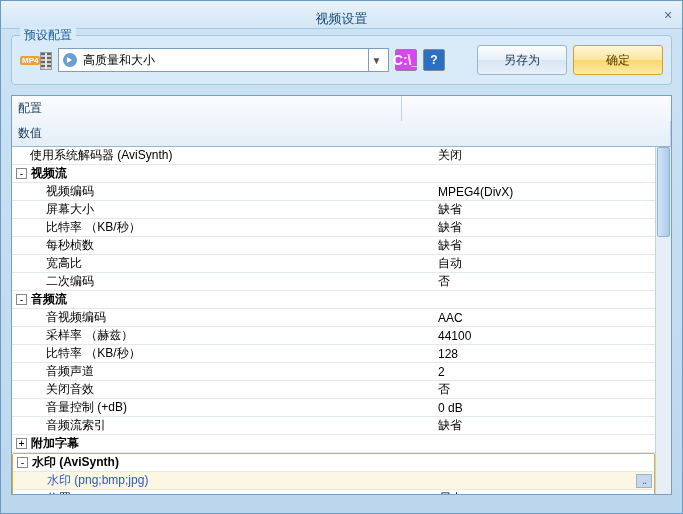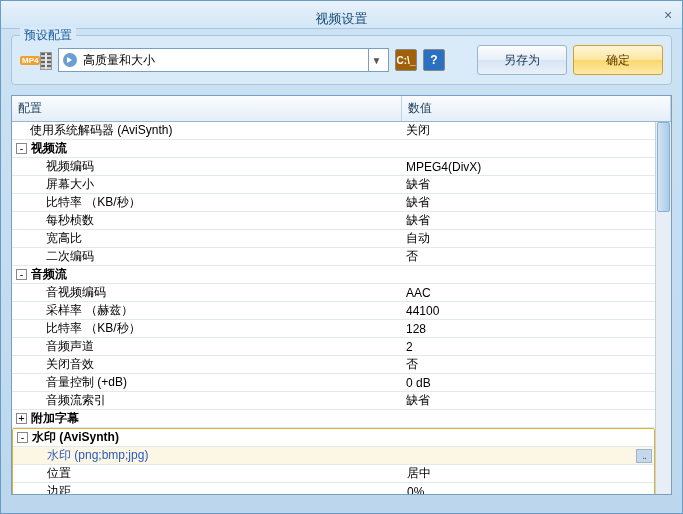--- a/index.html
+++ b/index.html
@@ -15,34 +15,34 @@
 .mp4-badge { background: #f0a030; color: #fff; font-size: 8px; padding: 0 2px; border-radius: 2px; font-weight: bold; }
 .mp4-film { width: 22px; height: 18px; background: #e8e8e8; border: 1px solid #999; margin-top: 1px; position: relative; }
 .mp4-film::before, .mp4-film::after { content: ""; position: absolute; top: 0; bottom: 0; width: 4px; background: repeating-linear-gradient(to bottom, #666 0 2px, #ccc 2px 4px); }
 .mp4-film::before { left: 0; } .mp4-film::after { right: 0; }
 .preset-select { flex: 1; height: 24px; border: 1px solid #7a9ebd; background: #fff; display: flex; align-items: center; padding: 0 4px; position: relative; font-family: Liberation Serif, serif; }
 .preset-select-icon { width: 14px; height: 14px; background: #6a9ed4; border-radius: 50%; margin-right: 6px; position: relative; }
 .preset-select-icon::after { content: ""; position: absolute; left: 4px; top: 4px; border-left: 5px solid #fff; border-top: 3px solid transparent; border-bottom: 3px solid transparent; }
 .preset-select-text { flex: 1; color: #000; }
 .preset-dd { width: 16px; height: 22px; border-left: 1px solid #7a9ebd; display: flex; align-items: center; justify-content: center; color: #555; font-size: 10px; }
 .mini-btn { width: 22px; height: 22px; display: flex; align-items: center; justify-content: center; border: 1px solid #888; border-radius: 2px; }
-.mini-dark { background: #a16207; color: #fff; font-size: 10px; font-weight: bold; }
+.mini-dark { background: #d946ef; color: #fff; font-size: 14px; font-weight: bold; }
 .mini-blue { background: #2a6fc0; color: #fff; font-weight: bold; font-size: 12px; }
 .btn { height: 30px; padding: 0 22px; border: 1px solid #9ab5d0; border-radius: 3px; background: linear-gradient(to bottom, #fdfefe, #e6eef7 50%, #d8e5f2 50%, #e8f0f9); color: #1a3a5a; cursor: pointer; font-size: 12px; min-width: 90px; }
 .btn-primary { background: linear-gradient(to bottom, #fff5d6, #fce7a0 50%, #f9d76a 50%, #fdeaa8); border-color: #d4a030; color: #5a3a00; }
 .content-panel { margin: 10px; height: 400px; border: 1px solid #7a9ebd; background: #fff; display: flex; flex-direction: column; }
-.tbl-header { display: flex; background: linear-gradient(to bottom, #fafcfe, #e4eef8); border-bottom: 1px solid #9ab5d0; }
+.tbl-header { display: flex; background: linear-gradient(to bottom, #fafcfe, #e4eef8); border-bottom: 1px solid #9ab5d0; flex-direction: column; }
 .th { padding: 4px 6px; border-right: 1px solid #c0d2e4; font-size: 12px; color: #1a3a5a; }
 .th-config { width: 390px; }
 .th-value { flex: 1; }
 .tbl-body { flex: 1; overflow: hidden; position: relative; }
 .scrollbar-track { position: absolute; right: 0; top: 0; bottom: 0; width: 16px; background: #e8eef6; border-left: 1px solid #c0d2e4; }
 .scrollbar-thumb { position: absolute; left: 1px; right: 1px; top: 0; height: 90px; background: linear-gradient(to right, #d4e4f4, #a8cae8); border: 1px solid #8ab0d4; border-radius: 2px; }
 .rows { position: absolute; left: 0; right: 16px; top: 0; }
-.row { display: flex; height: 18px; align-items: center; border-bottom: 1px solid #e0e8f0; }
+.row { display: flex; height: 18px; align-items: center; border-bottom: 1px solid #e0e8f0; gap: 32px; }
 .row-key { width: 390px; display: flex; align-items: center; padding-left: 4px; }
 .row-val { flex: 1; padding-left: 4px; color: #000; }
 .exp { width: 11px; height: 11px; border: 1px solid #888; background: #fff; color: #000; font-size: 10px; line-height: 9px; text-align: center; font-family: monospace; margin-right: 4px; flex-shrink: 0; cursor: pointer; }
 .indent-1 { padding-left: 18px; }
 .indent-2 { padding-left: 34px; }
 .bold { font-weight: bold; }
 .blue-link { color: #2a5ac0; }
 .selected-group { border: 1px solid #e0b030; border-radius: 2px; margin: 0; }
 .selected-row { background: #fcf6e4; }
 .ellipsis-btn { width: 16px; height: 14px; background: #c8d8ec; border: 1px solid #9ab5d0; color: #3a5a8a; font-size: 10px; text-align: center; line-height: 11px; margin-left: auto; margin-right: 2px; cursor: pointer; letter-spacing: -1px; }

